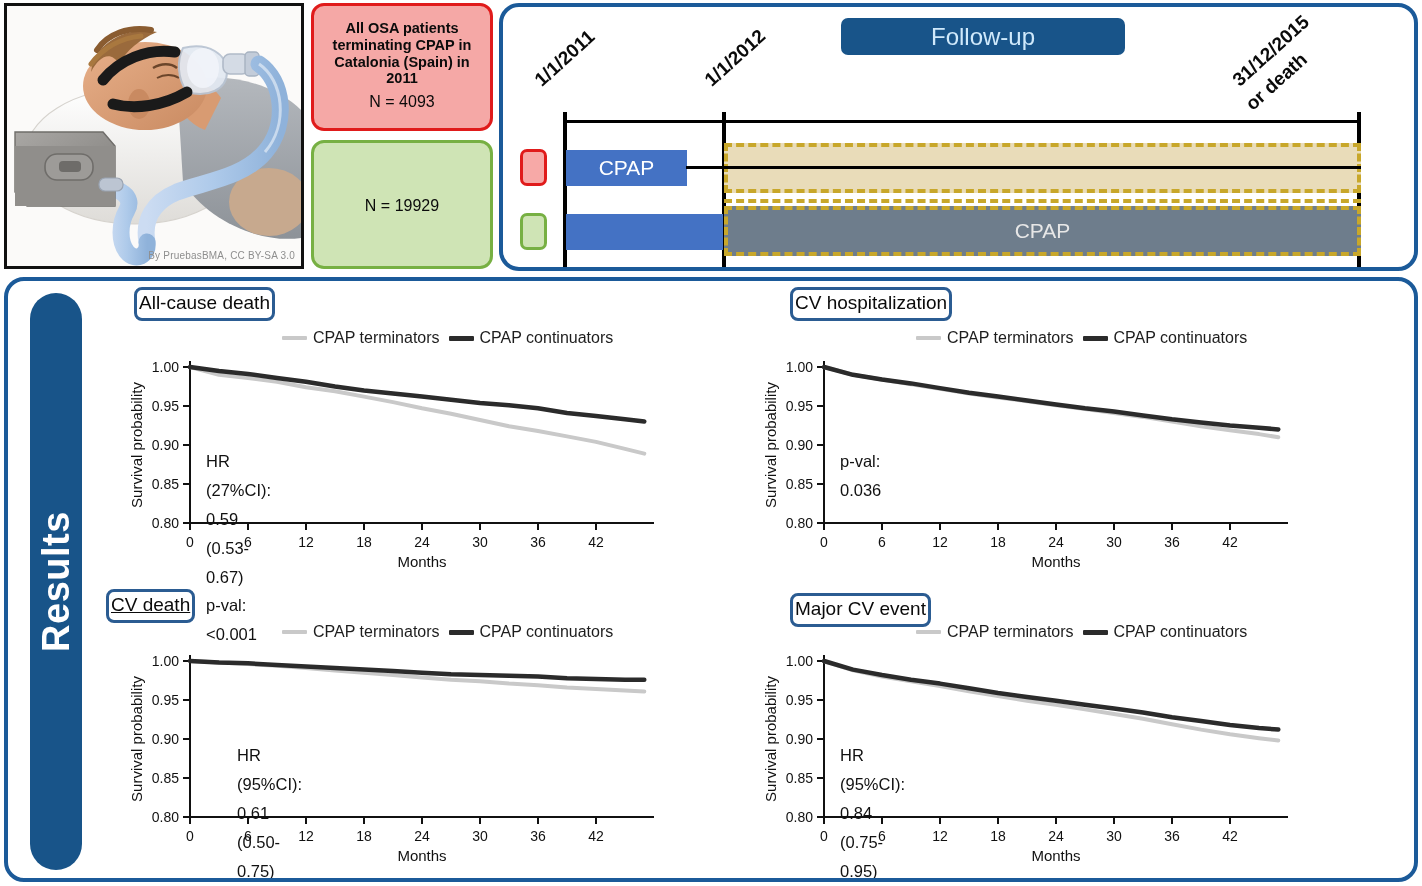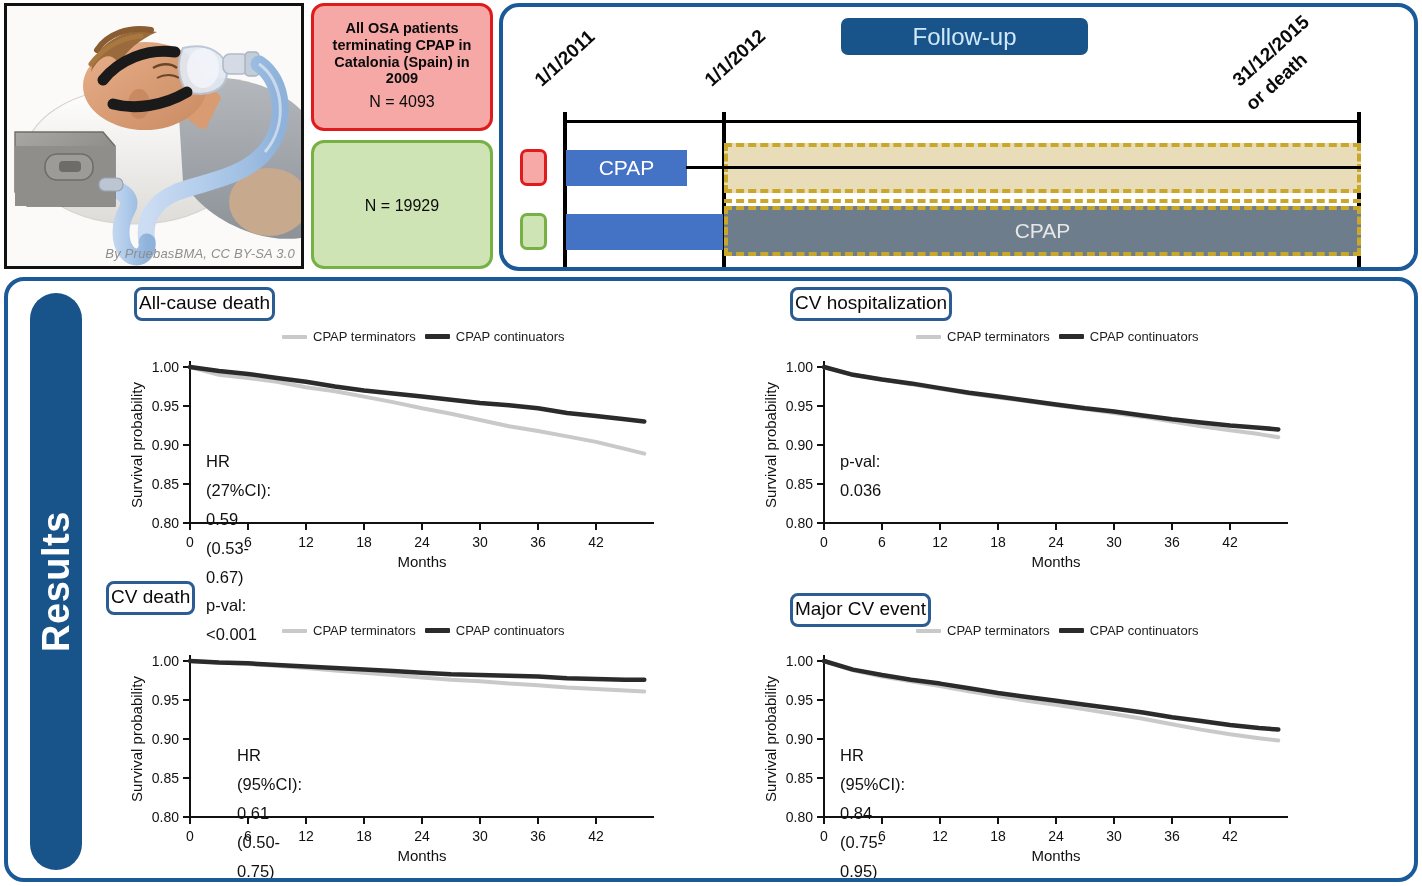--- a/index.html
+++ b/index.html
@@ -12,42 +12,42 @@
   .root { position: relative; width: 1422px; height: 886px; }
 
   
   .photo-box {
     position: absolute; left: 4px; top: 3px; width: 300px; height: 266px;
     border: 3px solid #111; background: #fdfdfd; overflow: hidden;
   }
   .photo-inner { position: absolute; inset: 0; background: linear-gradient(180deg,#fbfbfb 0%, #f2f1ef 100%); }
   .attr {
     position: absolute; right: 6px; bottom: 5px;
-    font-size: 13px; color: #8e8e8e; letter-spacing: .2px; white-space: nowrap; font-style: italic;
+    font-size: 10px; color: #8e8e8e; letter-spacing: .2px; white-space: nowrap;
   }
 
   
   .callout {
     position: absolute; left: 311px; width: 182px;
     border-radius: 13px; text-align: center;
     display: flex; flex-direction: column; justify-content: center; align-items: center;
     padding: 4px 6px;
   }
   .callout .head { font-weight: bold; font-size: 14.5px; line-height: 1.14; color: #0b0b0b; }
   .callout .n    { font-size: 16px; line-height: 1.5; color: #0b0b0b; margin-top: 3px; }
   .callout-red   { top: 3px;   height: 128px; background: #f5a8a6; border: 3px solid #e01b1b; }
   .callout-green { top: 140px; height: 129px; background: #cfe4b5; border: 3px solid #77b043; }
 
   
   .timeline-panel {
     position: absolute; left: 499px; top: 3px; width: 919px; height: 268px;
     border: 4px solid #1b5a99; border-radius: 20px; background: #ffffff; overflow: hidden;
   }
   .followup-badge {
-    position: absolute; left: 338px; top: 11px; width: 247px; height: 37px;
+    position: absolute; left: 338px; top: 11px; width: 284px; height: 37px;
     background: #185489; border-radius: 7px; color: #cfe9fb;
     font-size: 24px; display: flex; align-items: center; justify-content: center;
   }
   .date-lab {
     position: absolute; font-weight: bold; font-size: 19px; color: #0a0a0a;
     transform: rotate(-42deg); transform-origin: left bottom; white-space: nowrap;
   }
   .d2011 { left: 42px;  top: 62px; }
   .d2012 { left: 212px; top: 62px; }
   .d2015 { left: 740px; top: 62px; }
@@ -103,21 +103,21 @@
 
   
   .km { position: absolute; }
   .km-title {
     position: absolute; border: 3px solid #2b5c92; border-radius: 8px;
     background: #ffffff; color: #0a0a0a; font-size: 19px;
     padding: 2px 2px 4px; white-space: nowrap;
   }
   .km-legend {
     position: absolute; display: flex; gap: 9px;
-    font-size: 13px; color: #1d1d1d; white-space: nowrap;
+    font-size: 16px; color: #1d1d1d; white-space: nowrap;
   }
   .lg-item { display: flex; align-items: center; gap: 6px; }
   .lg-swatch { display: inline-block; width: 25px; height: 4px; border-radius: 1px; }
   .km-svg { position: absolute; }
   .km-stats { position: absolute; font-size: 16.5px; color: #111; line-height: 1.75; }
   .axis-txt { font-size: 14px; fill: #111; font-family: "Liberation Sans", sans-serif; }
   .axis-title { font-size: 15px; fill: #111; font-family: "Liberation Sans", sans-serif; }
 </style>
 </head>
 <body>
@@ -188,21 +188,21 @@
         <rect x="38" y="148" width="48" height="26" rx="12" fill="#9d9b98" stroke="#6f6d6a" stroke-width="1.6"></rect>
         <rect x="52" y="155" width="22" height="11" rx="4" fill="#6e6c69"></rect>
 
         <rect x="92" y="172" width="24" height="13" rx="6" fill="#bcc5d2" stroke="#9aa4b2" stroke-width="1.2"></rect>
       </svg>
     </div>
     <div class="attr">By PruebasBMA, CC BY-SA 3.0</div>
   </div>
 
   <div class="callout callout-red">
-    <div class="head">All OSA patients terminating CPAP in Catalonia (Spain) in 2009</div>
+    <div class="head">All OSA patients terminating CPAP in Catalonia (Spain) in 2011</div>
     <div class="n">N = 4093</div>
   </div>
   <div class="callout callout-green">
     <div class="n">N = 19929</div>
   </div>
 
   <div class="timeline-panel">
     <div class="followup-badge">Follow-up</div>
 
     <div class="date-lab d2011">1/1/2011</div>
@@ -328,21 +328,21 @@
           <text x="328" y="280" text-anchor="middle" class="axis-title">Months</text>
           <text x="0" y="0" text-anchor="middle" class="axis-title" transform="translate(48,158) rotate(-90)">Survival probability</text>
           <path d="M96.0 80.0 L125.0 87.8 L154.0 92.5 L183.0 97.2 L212.0 101.8 L241.0 106.5 L270.0 110.4 L299.0 114.3 L328.0 118.2 L357.0 122.1 L386.0 126.0 L415.0 129.9 L444.0 134.6 L473.0 139.3 L502.0 143.2 L531.0 147.1 L550.3 150.2" fill="none" stroke="#c9c9c9" stroke-width="4" stroke-linejoin="round" stroke-linecap="round"></path>
           <path d="M96.0 80.0 L125.0 87.8 L154.0 92.5 L183.0 96.4 L212.0 101.1 L241.0 105.7 L270.0 109.6 L299.0 113.5 L328.0 117.4 L357.0 121.3 L386.0 124.5 L415.0 128.4 L444.0 132.3 L473.0 135.4 L502.0 138.5 L531.0 140.8 L550.3 142.4" fill="none" stroke="#2b2b2b" stroke-width="4.5" stroke-linejoin="round" stroke-linecap="round"></path>
         </svg>
         <div class="km-stats" style="left: 112px; top: 160px;">
           <div>p-val: 0.036</div>
         </div>
       </div>
     <div class="km" id="km2" style="left:86px;  top:300px;">
-        <div class="km-title" style="left: 12px; top: 0px;">CV death</div>
+        <div class="km-title" style="left: 12px; top: 8px; text-decoration: underline;">CV death</div>
         <div class="km-legend" style="left: 188px; top: 42px;">
           <div class="lg-item">
             <span class="lg-swatch" style="background: rgb(201, 201, 201); height: 4px;"></span>
             <span>CPAP terminators</span>
           </div>
           <div class="lg-item">
             <span class="lg-swatch" style="background: rgb(43, 43, 43); height: 5px;"></span>
             <span>CPAP continuators</span>
           </div>
         </div>

